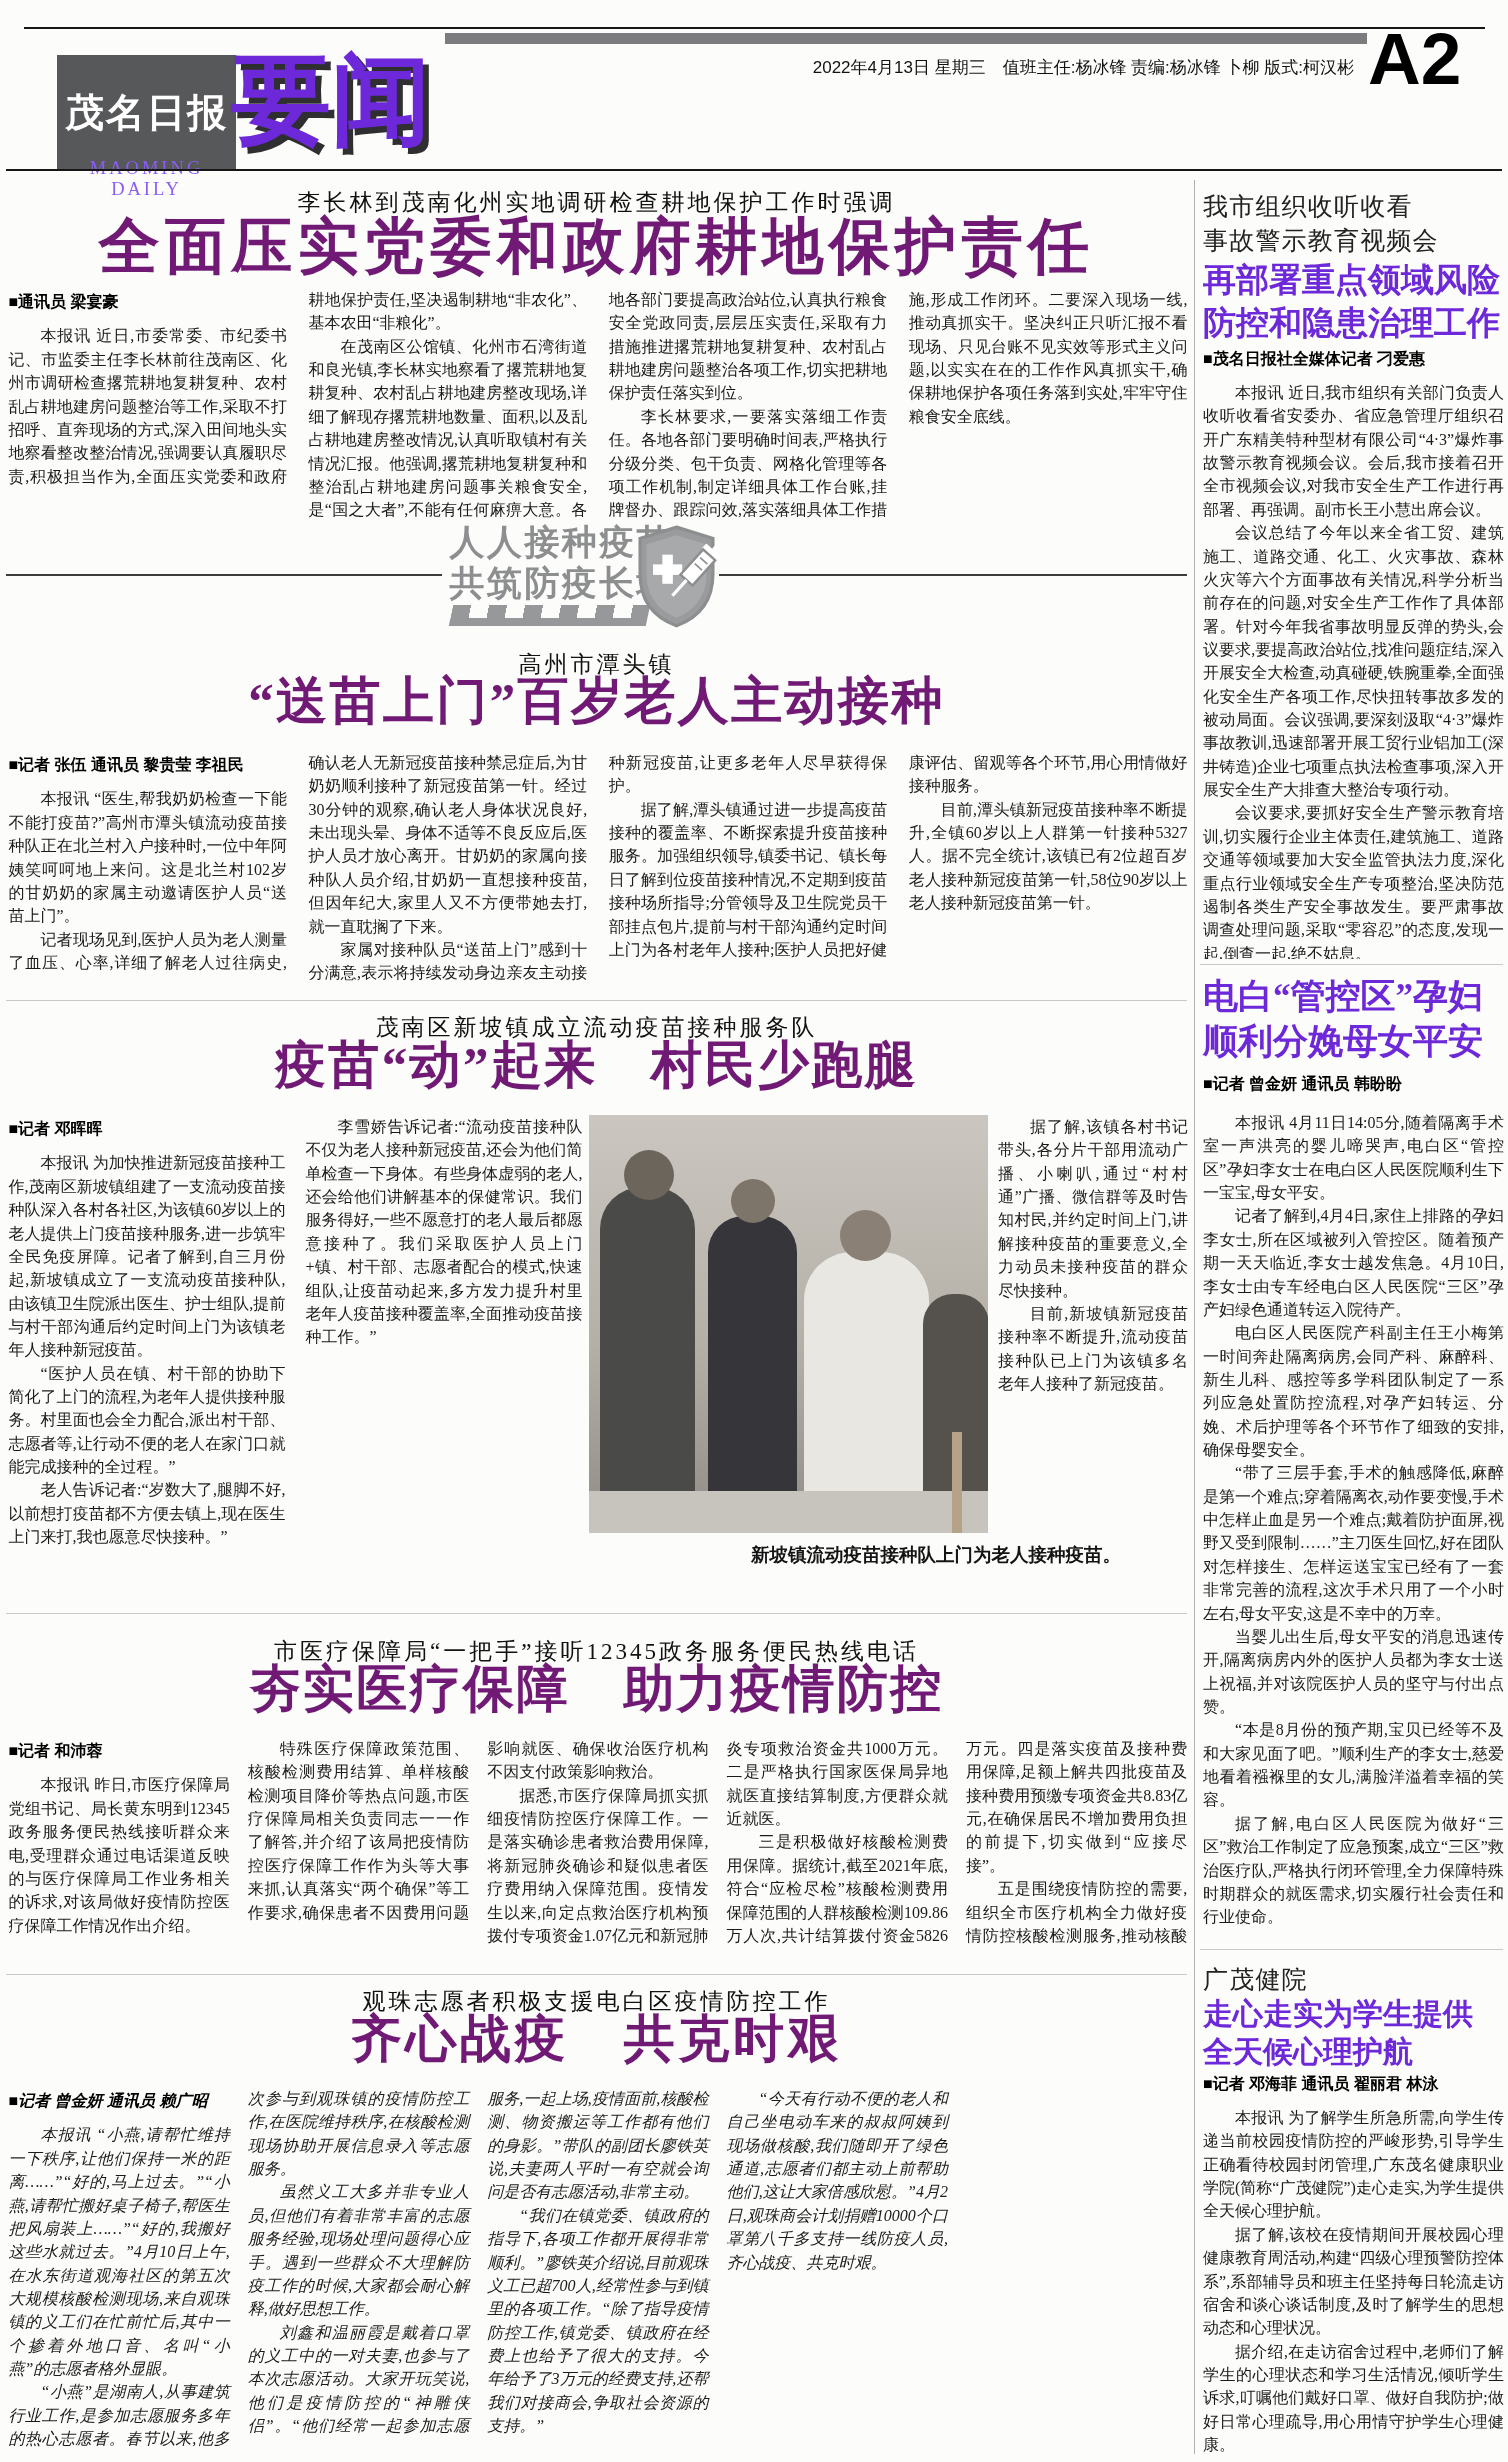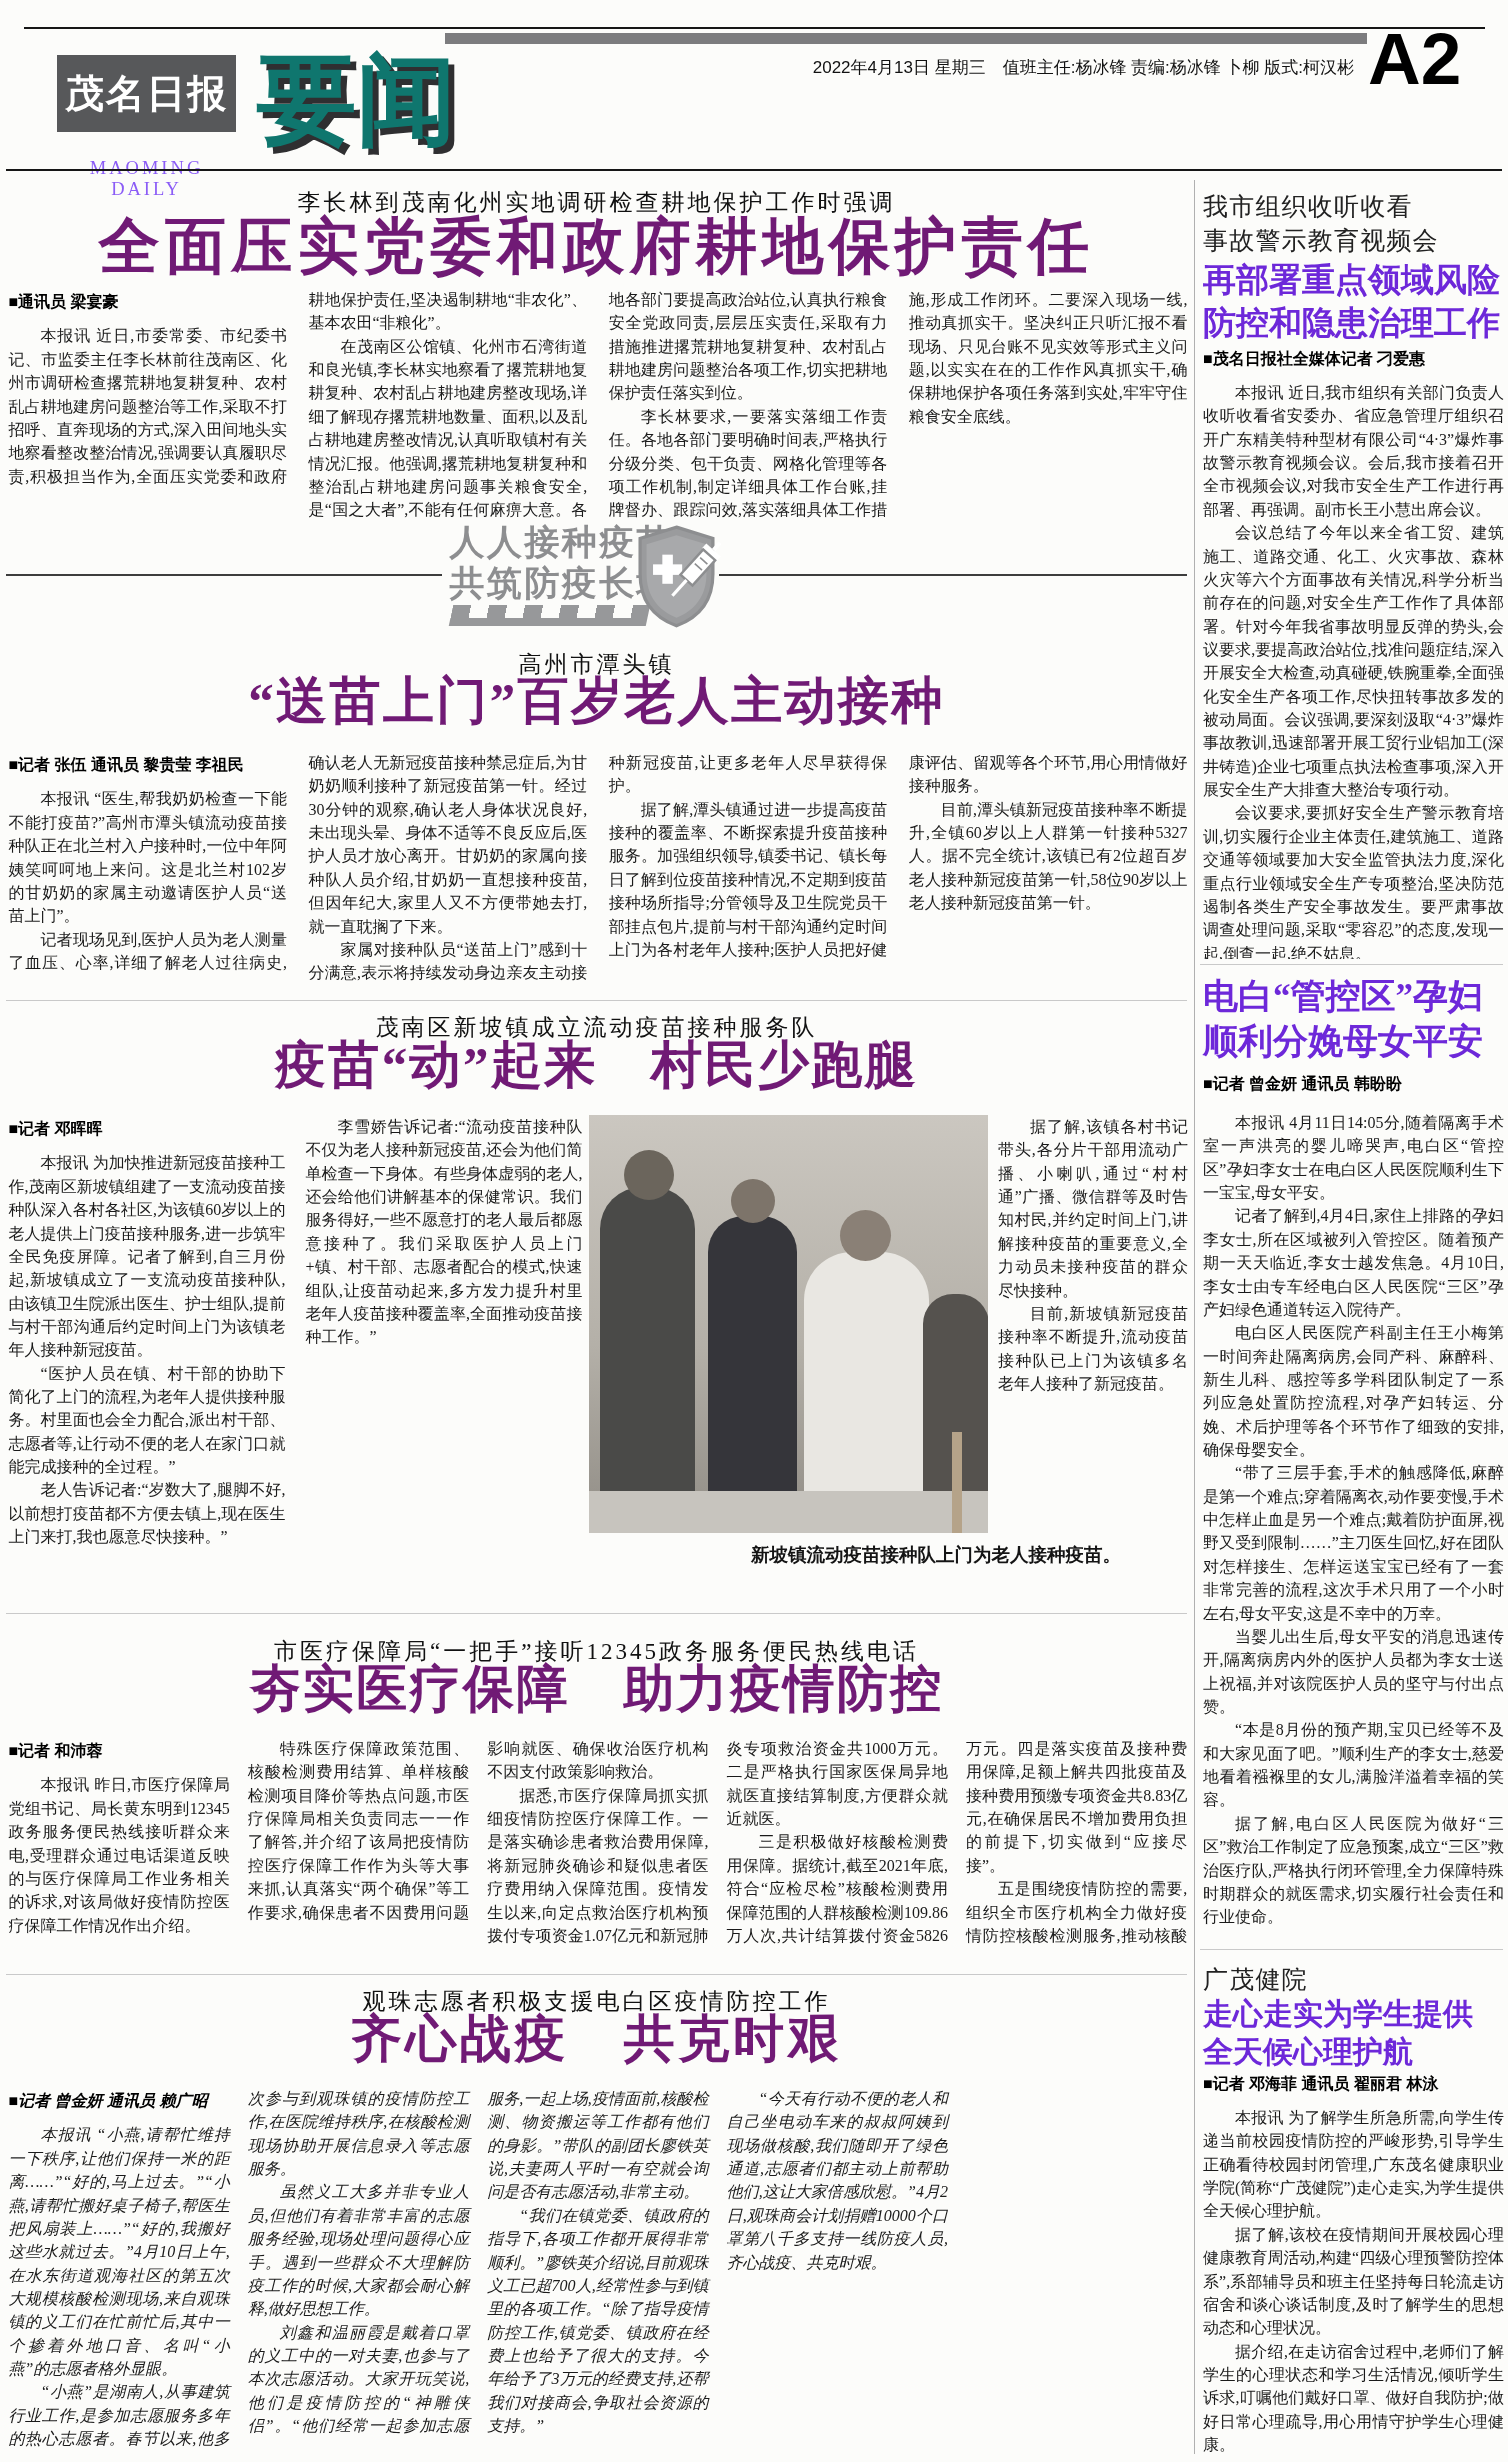--- a/index.html
+++ b/index.html
@@ -31,26 +31,26 @@
            font-size:18.5px;color:#141414;text-align:right;}
 </style>
 </head>
 <body>
 
 <div id="paper">
 
   <div class="abs rule" style="left:24px;top:27.4px;width:1461px;height:1.8px;"></div>
   <div class="abs" style="left:445px;top:33px;width:922px;height:10.7px;background:#7c7c7e;"></div>
 
-  <div class="abs" style="left:57px;top:55px;width:179px;height:77px;background:#57585a;display:flex;align-items:center;justify-content:center;">
+  <div class="abs" style="left:57px;top:55px;width:179px;height:115px;background:#57585a;display:flex;align-items:center;justify-content:center;">
     <span style="color:#fff;font-weight:bold;font-size:39px;letter-spacing:1.8px;">茂名日报</span>
   </div>
   <div class="abs center" style="left:57px;top:158px;width:179px;font-size:18.5px;letter-spacing:3px;color:#8b5cf6;">MAOMING DAILY</div>
 
-  <div class="abs bold" style="left:243px;top:48px;width:227px;font-size:100px;line-height:1.05;color:#0f766e;text-shadow:6px 6px 0 #2f2f31;text-align:center;">要闻</div>
+  <div class="abs bold" style="left:231px;top:48px;width:227px;font-size:100px;line-height:1.05;color:#6d28d9;text-shadow:6px 6px 0 #2f2f31;">要闻</div>
 
   <div class="abs sans" style="left:656px;top:56px;width:698px;font-size:17px;text-align:right;color:#111;">
     <span>2022年4月13日 星期三</span>　<span>值班主任:杨冰锋 责编:杨冰锋 卜柳 版式:柯汉彬</span>
   </div>
 
   <div class="abs sans bold" style="left:1368px;top:16.7px;width:131px;font-size:73px;color:#000;">A2</div>
 
   <div class="abs rule" style="left:6px;top:169px;width:1496px;height:2.4px;"></div>
 
   <div class="abs" style="left:1194px;top:180px;width:1.2px;height:2274px;background:#b0b0b0;"></div>

